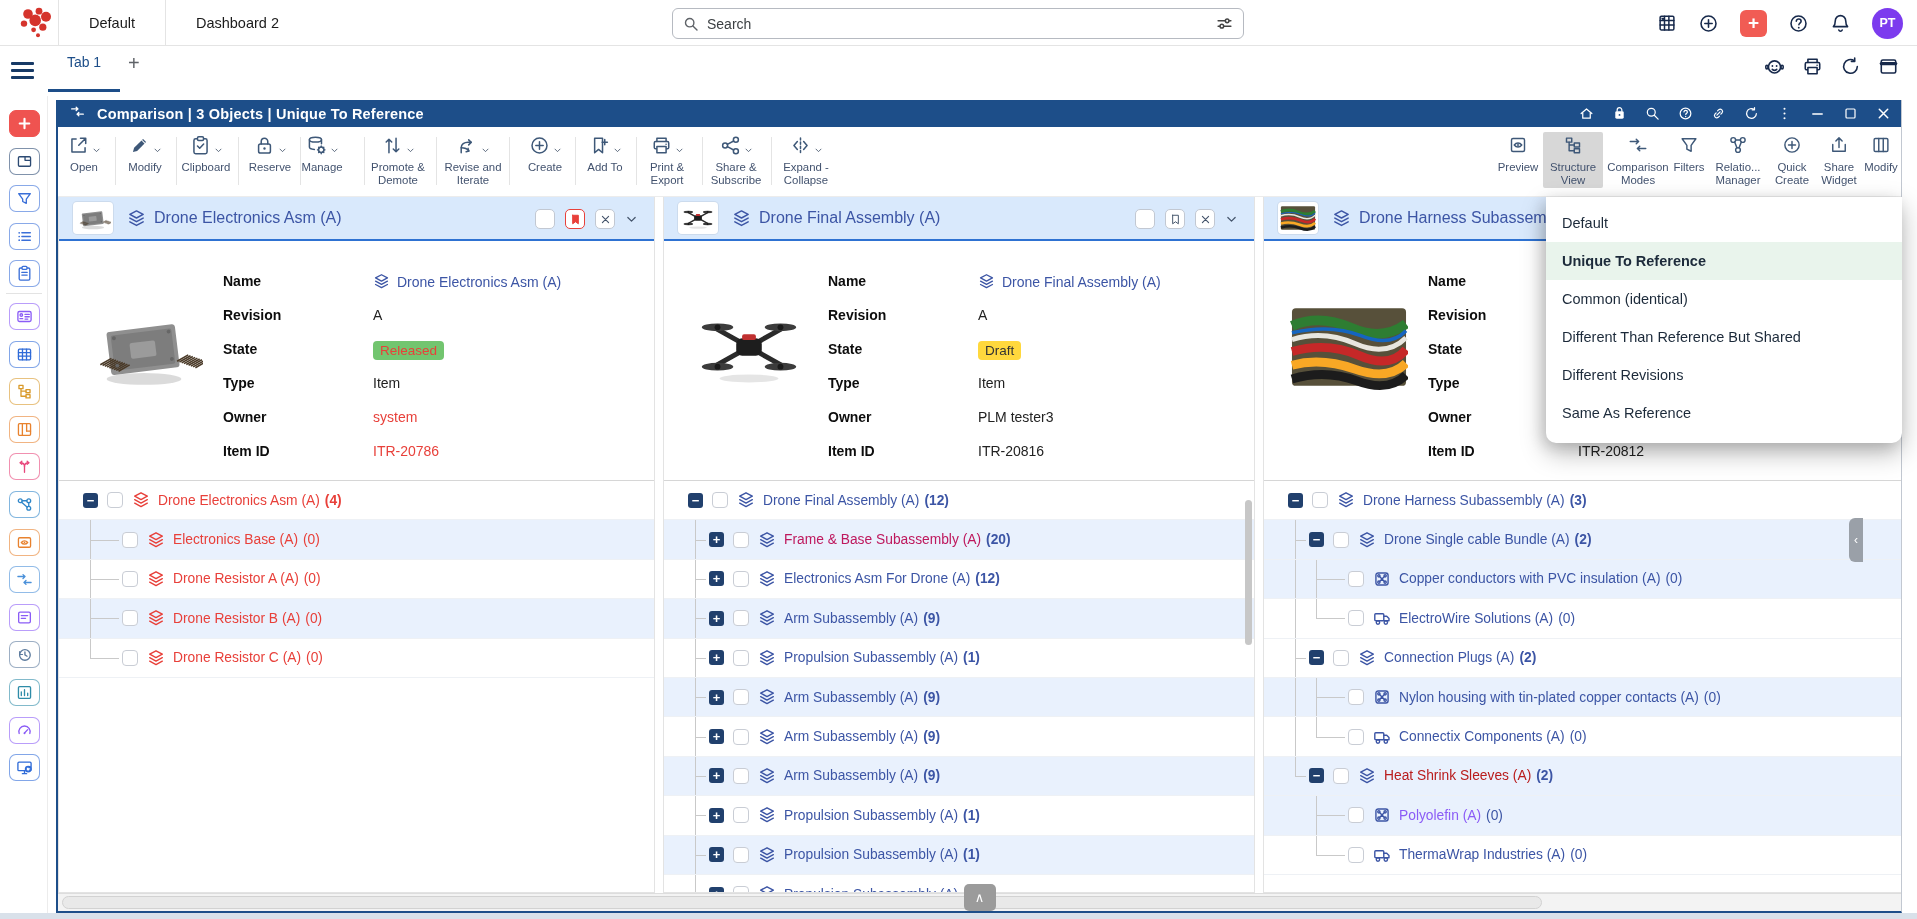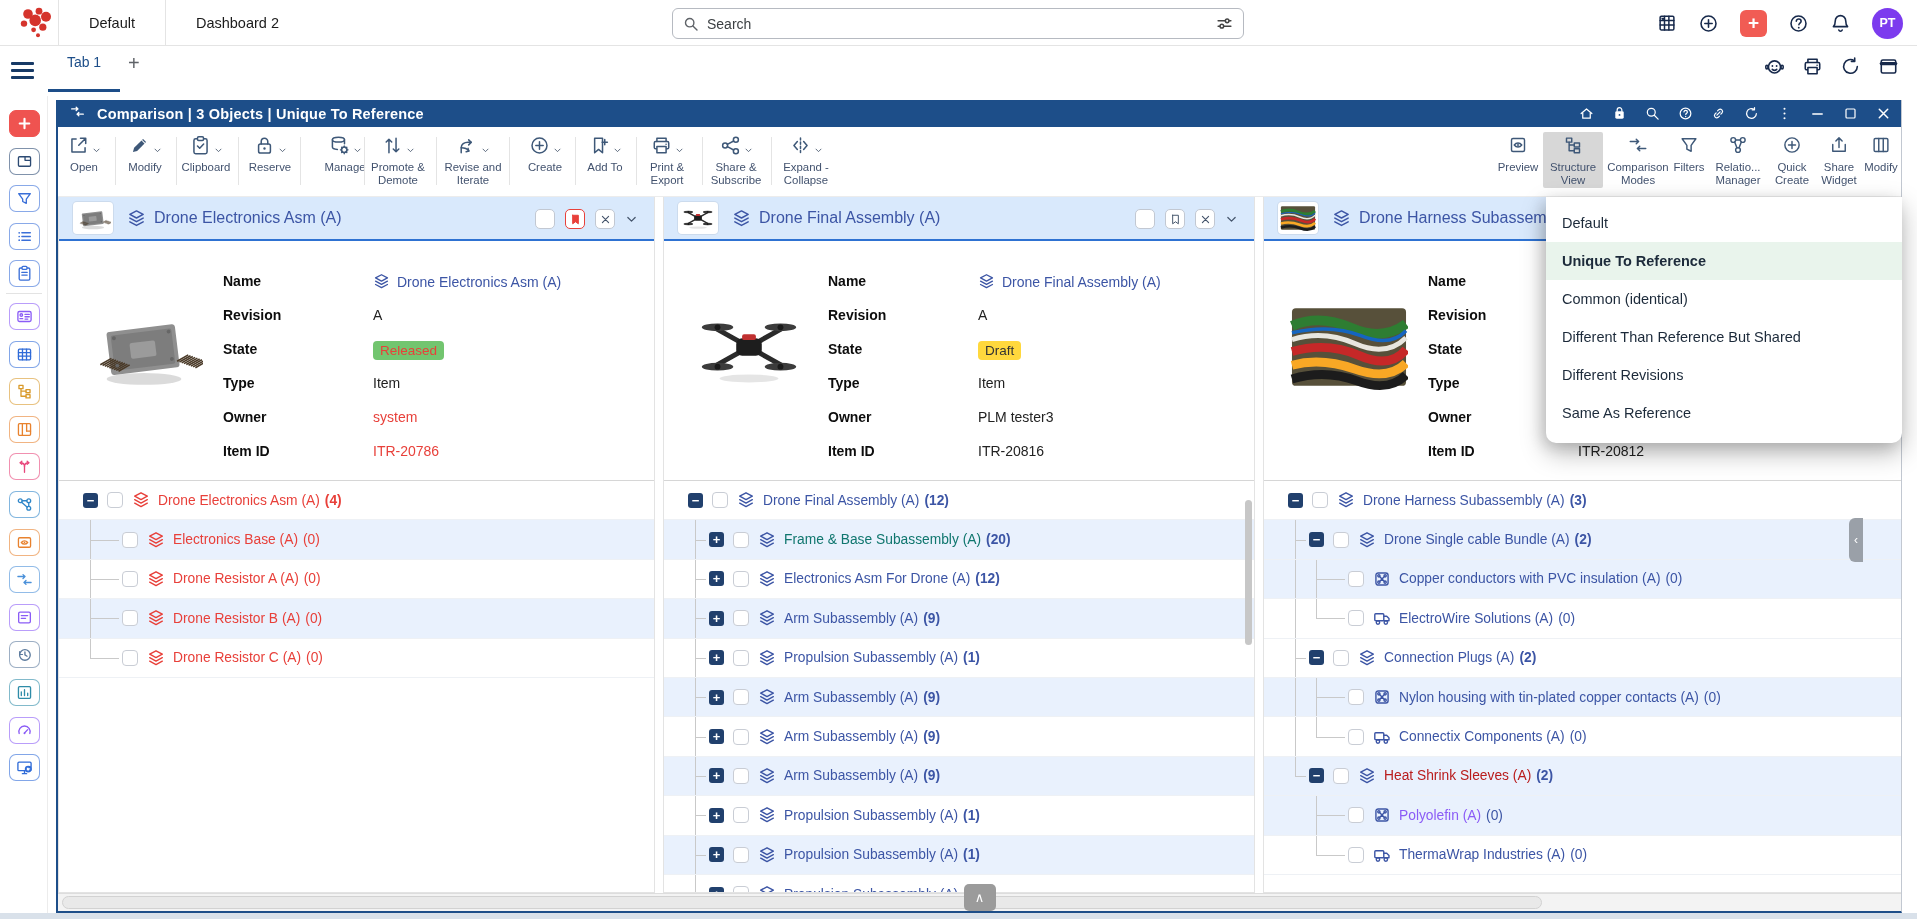--- a/index.html
+++ b/index.html
@@ -482,21 +482,21 @@
               <path d="M5.5 6.8V5a2.5 2.5 0 0 1 5 0v1.8"></path>
               <circle cx="8" cy="10.3" r=".9" fill="currentColor" stroke="none"></circle>
             </svg>
             <span class="chev" style="color:#44546b"><svg width="9" height="9" viewBox="0 0 16 16" fill="none" stroke="currentColor" stroke-width="2" stroke-linecap="round" stroke-linejoin="round">
                 <path d="M3.5 5.5 8 10l4.5-4.5" stroke-width="1.5"></path>
               </svg></span>
           </div>
     <div class="tb-label">Reserve</div>
         </div>
         <div class="tb-div" style="left:242px"></div>
-        <div class="tb-item" style="left:251px;width:72px">
+        <div class="tb-item" style="left:228px;width:72px">
     <div class="tb-iconrow">
             <svg width="21" height="21" viewBox="0 0 16 16" fill="none" stroke="currentColor" stroke-width="1.15" stroke-linecap="round" stroke-linejoin="round">
               <ellipse cx="7.2" cy="3.6" rx="4.6" ry="1.8"></ellipse>
               <path d="M2.6 3.6v5.6c0 .9 1.6 1.7 3.8 1.8M11.8 3.6v3"></path>
               <circle cx="11.6" cy="11.3" r="2.1"></circle>
               <path d="M11.6 8.3v1M11.6 13.3v1M8.7 11.3h1M13.5 11.3h1M9.6 9.3l.7.7M12.9 12.6l.7.7M13.6 9.3l-.7.7M10.3 12.6l-.7.7" stroke-width="1"></path>
             </svg>
             <span class="chev" style="color:#44546b"><svg width="9" height="9" viewBox="0 0 16 16" fill="none" stroke="currentColor" stroke-width="2" stroke-linecap="round" stroke-linejoin="round">
                 <path d="M3.5 5.5 8 10l4.5-4.5" stroke-width="1.5"></path>
               </svg></span>
@@ -1016,21 +1016,21 @@
               <span class="guide-h" style="left:31px;width:11px"></span>
               <span class="exp">+</span>
       <span class="tcheck"></span>
       <span class="ticn" style="color:#3c55a5">
                 <svg width="18" height="18" viewBox="0 0 16 16" fill="none" stroke="currentColor" stroke-width="1.25" stroke-linecap="round" stroke-linejoin="round">
                   <path d="M8 1.6 13.6 4.6 8 7.6 2.4 4.6 8 1.6z"></path>
                   <path d="M2.4 7.7 8 10.7l5.6-3"></path>
                   <path d="M2.4 10.8 8 13.8l5.6-3"></path>
                 </svg>
               </span>
-      <span class="tlabel" style="color:#0f766e">Frame &amp; Base Subassembly (A)</span>
+      <span class="tlabel" style="color:#be185d">Frame &amp; Base Subassembly (A)</span>
       <span class="tcnt b" style="color:#3c55a5">(20)</span>
     </div>
             <div class="trow" style="padding-left:45px">
       <span class="guide-v" style="left:31px"></span>
               <span class="guide-h" style="left:31px;width:11px"></span>
               <span class="exp">+</span>
       <span class="tcheck"></span>
       <span class="ticn" style="color:#3c55a5">
                 <svg width="18" height="18" viewBox="0 0 16 16" fill="none" stroke="currentColor" stroke-width="1.25" stroke-linecap="round" stroke-linejoin="round">
                   <path d="M8 1.6 13.6 4.6 8 7.6 2.4 4.6 8 1.6z"></path>

